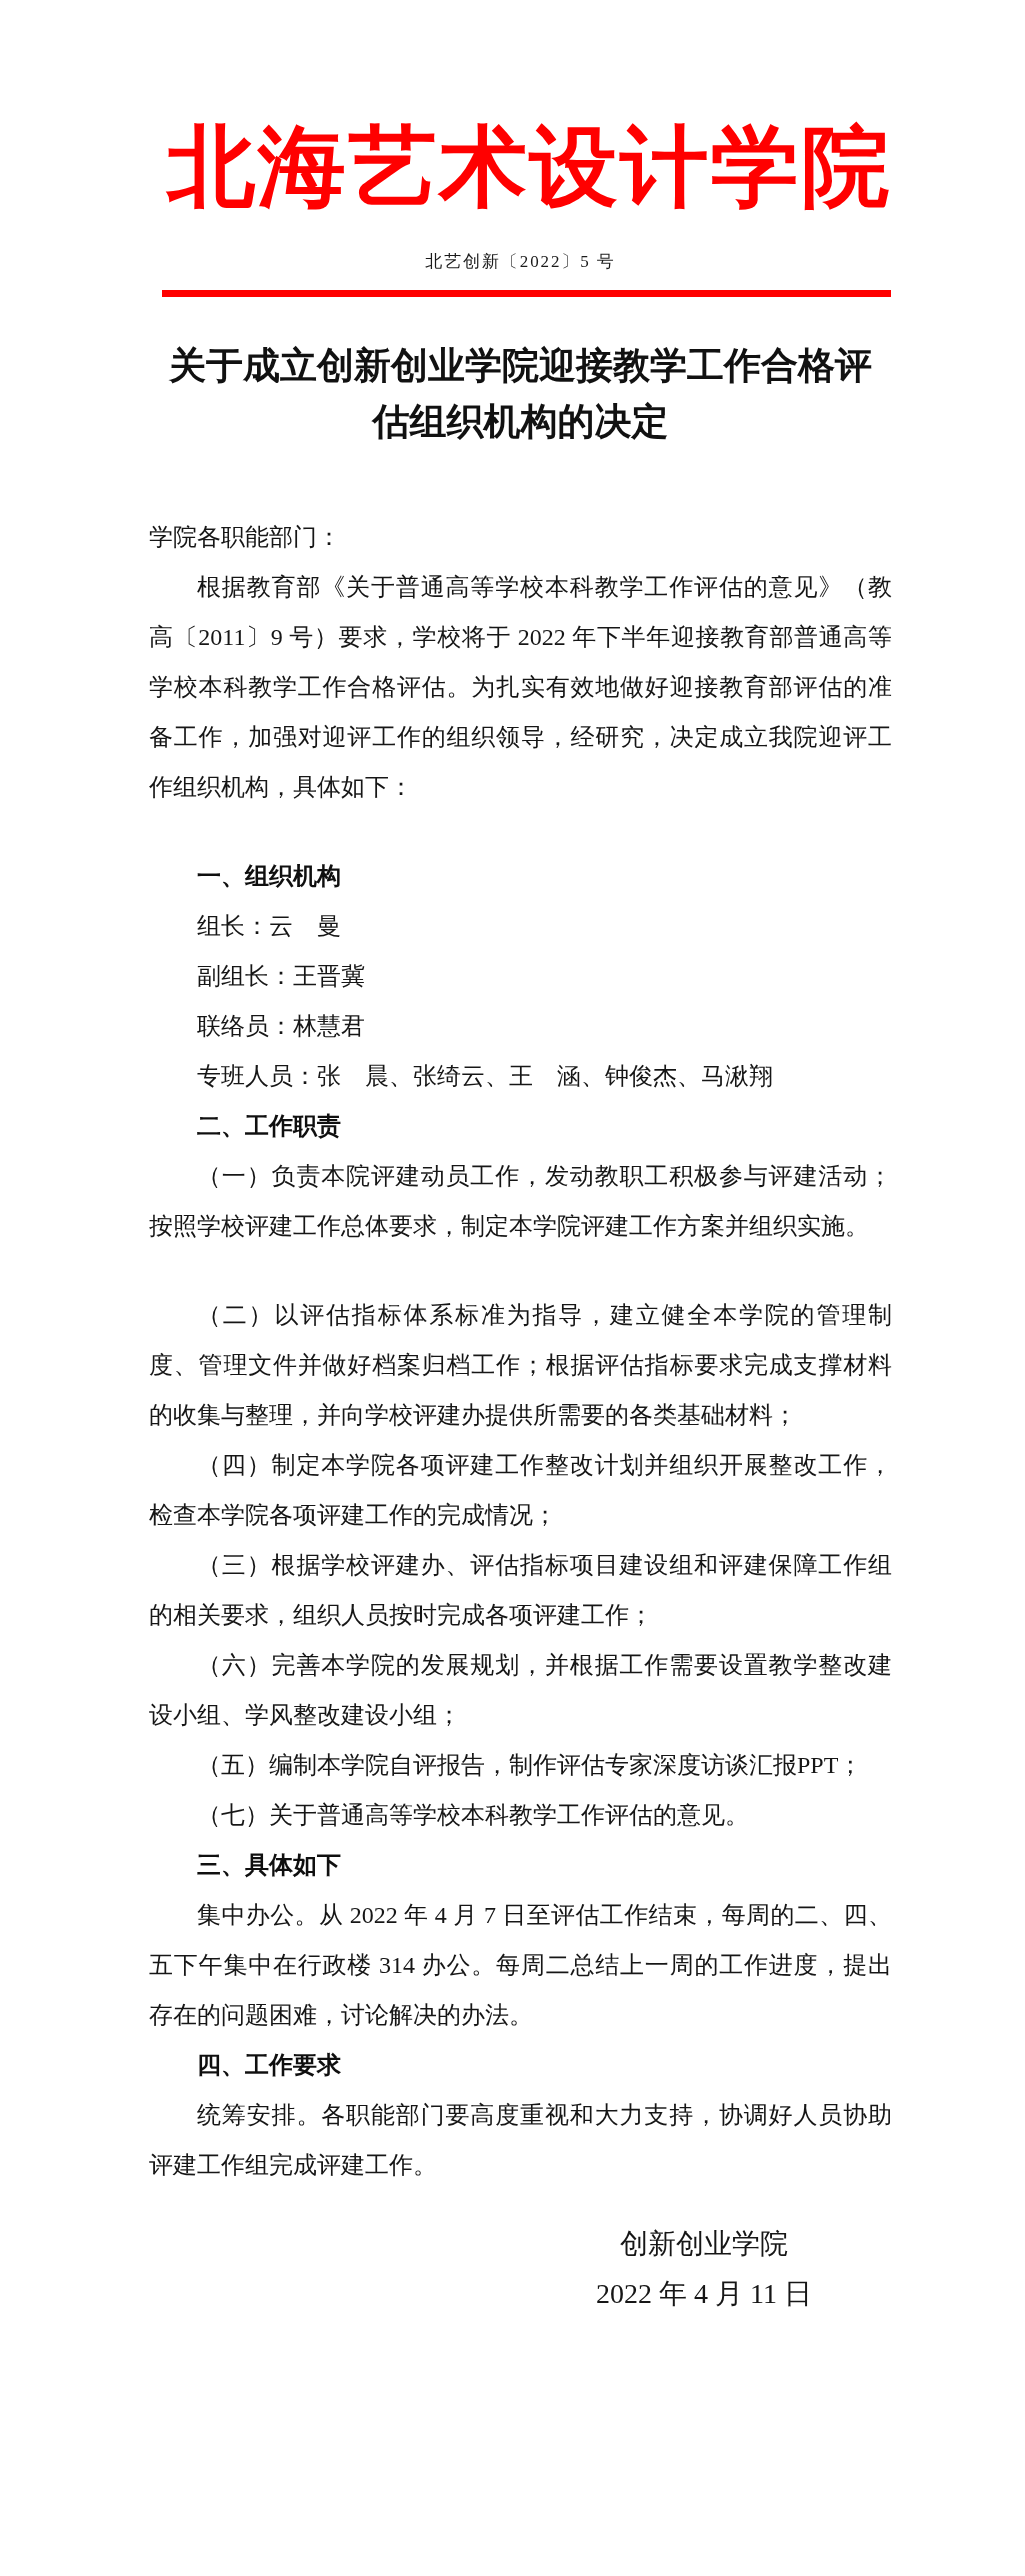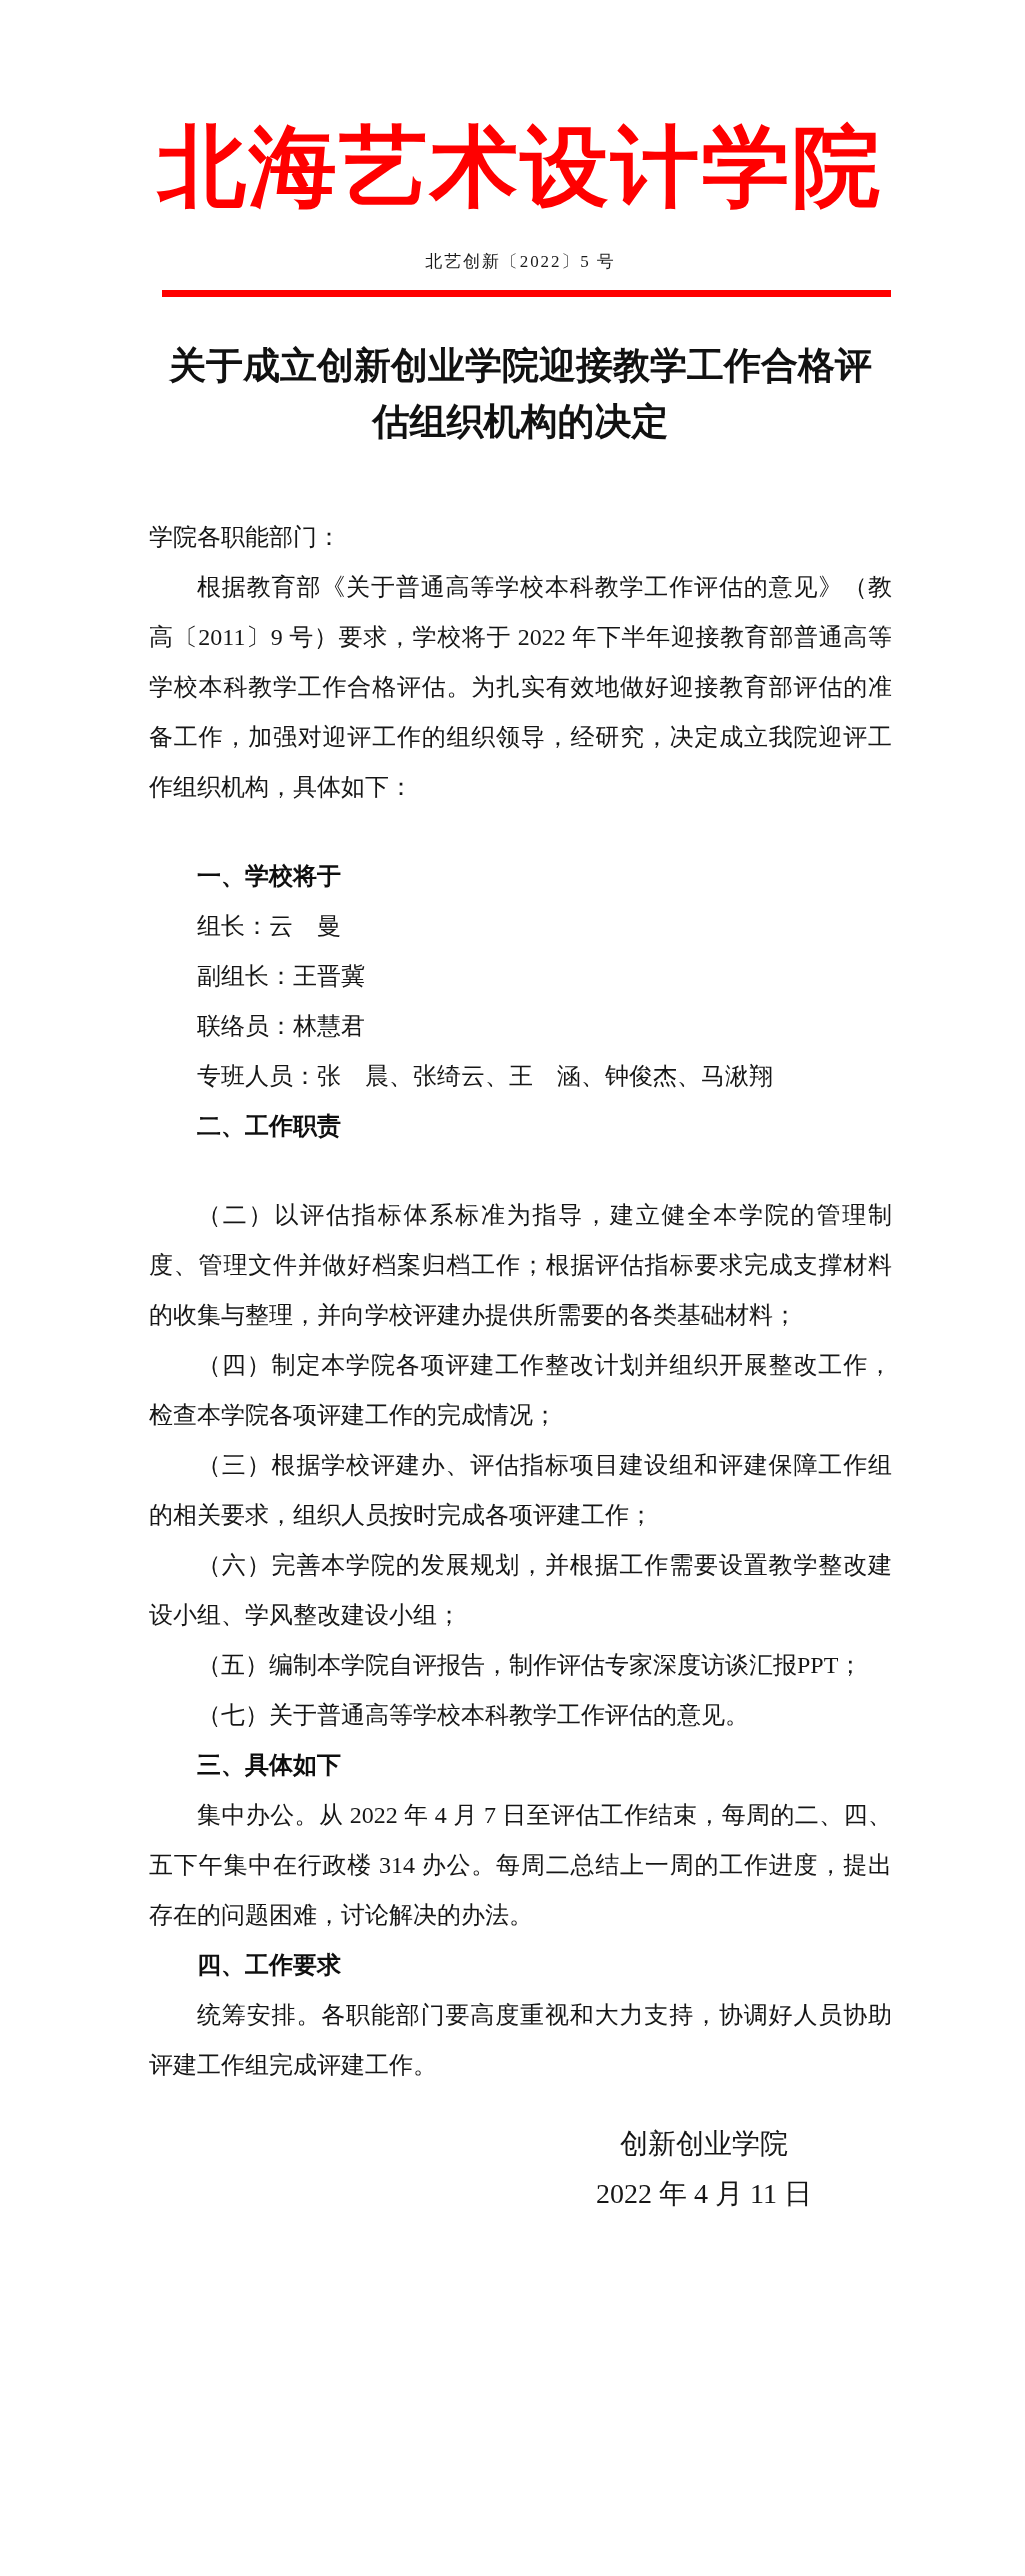--- a/index.html
+++ b/index.html
@@ -24,21 +24,21 @@
     padding-left: 149px;
     padding-right: 133px;
   }
   
   .masthead {
     padding-top: 122px;
     font-size: 88px;
     line-height: 91px;
     font-weight: bold;
     letter-spacing: 2.6px;
-    text-align: center;
+    text-align: right;
     color: #ff0000;
     font-family: "Liberation Serif", "DejaVu Serif", serif;
     white-space: nowrap;
   }
   .doc-number {
     margin-top: 36px;
     font-size: 17px;
     line-height: 26px;
     letter-spacing: 1.9px;
     text-align: center;
@@ -111,26 +111,27 @@
 
     <div class="doc-title">
       <div>关于成立创新创业学院迎接教学工作合格评</div>
       <div>估组织机构的决定</div>
     </div>
 
     <div class="doc-body" id="doc-body">
         <div class="para salutation">学院各职能部门：</div>
         <div class="para body">根据教育部《关于普通高等学校本科教学工作评估的意见》（教高〔2011〕9 号）要求，学校将于 2022 年下半年迎接教育部普通高等学校本科教学工作合格评估。为扎实有效地做好迎接教育部评估的准备工作，加强对迎评工作的组织领导，经研究，决定成立我院迎评工作组织机构，具体如下：</div>
         <div class="para spacer"></div>
-        <div class="para heading">一、学校将于</div>
+        <div class="para heading">一、组织机构</div>
         <div class="para body">组长：云　曼</div>
         <div class="para body">副组长：王晋冀</div>
         <div class="para body">联络员：林慧君</div>
         <div class="para body">专班人员：张　晨、张绮云、王　涵、钟俊杰、马湫翔</div>
         <div class="para heading">二、工作职责</div>
+        <div class="para body">（一）负责本院评建动员工作，发动教职工积极参与评建活动；按照学校评建工作总体要求，制定本学院评建工作方案并组织实施。</div>
         <div class="para spacer"></div>
         <div class="para body">（二）以评估指标体系标准为指导，建立健全本学院的管理制度、管理文件并做好档案归档工作；根据评估指标要求完成支撑材料的收集与整理，并向学校评建办提供所需要的各类基础材料；</div>
         <div class="para body">（四）制定本学院各项评建工作整改计划并组织开展整改工作，检查本学院各项评建工作的完成情况；</div>
         <div class="para body">（三）根据学校评建办、评估指标项目建设组和评建保障工作组的相关要求，组织人员按时完成各项评建工作；</div>
         <div class="para body">（六）完善本学院的发展规划，并根据工作需要设置教学整改建设小组、学风整改建设小组；</div>
         <div class="para body">（五）编制本学院自评报告，制作评估专家深度访谈汇报PPT；</div>
         <div class="para body">（七）关于普通高等学校本科教学工作评估的意见。</div>
         <div class="para heading">三、具体如下</div>
         <div class="para body">集中办公。从 2022 年 4 月 7 日至评估工作结束，每周的二、四、五下午集中在行政楼 314 办公。每周二总结上一周的工作进度，提出存在的问题困难，讨论解决的办法。</div>
         <div class="para heading">四、工作要求</div>

